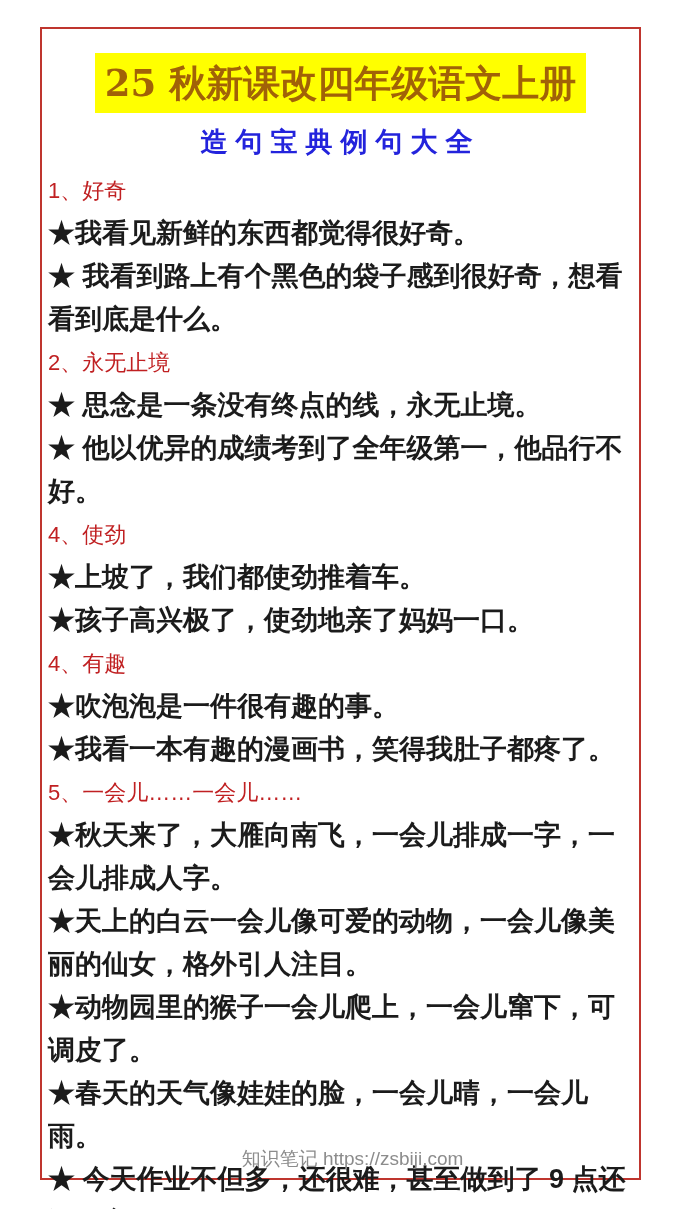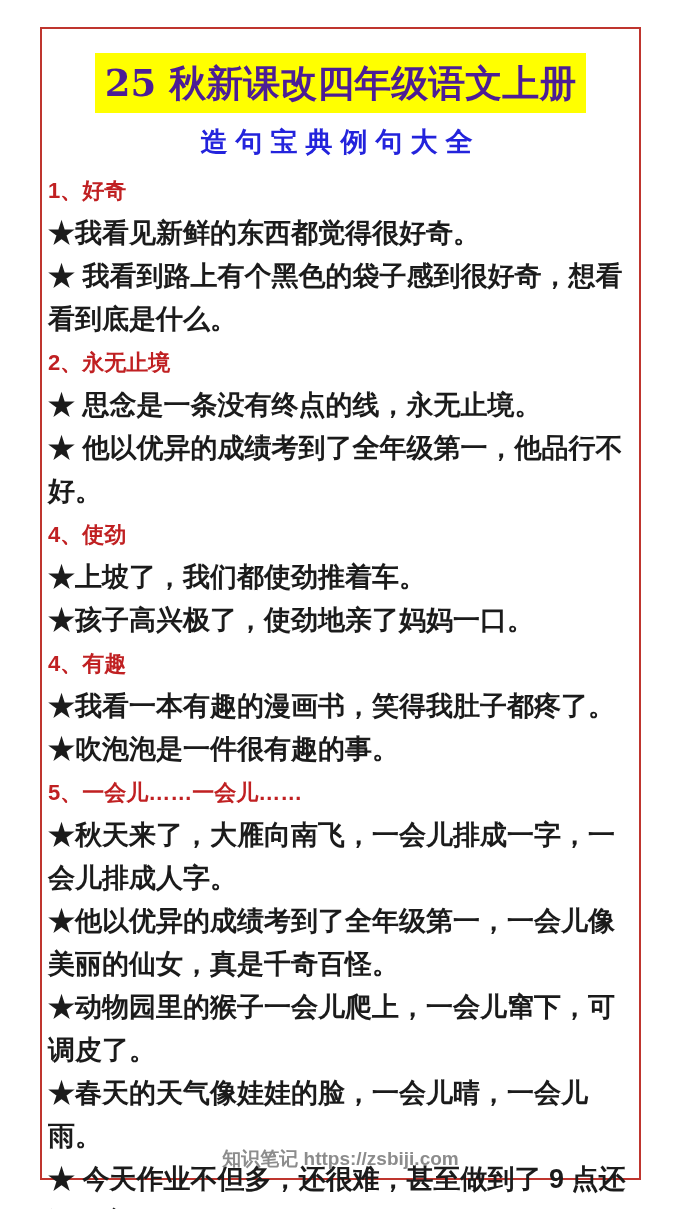--- a/index.html
+++ b/index.html
@@ -22,61 +22,61 @@
     left: 40px; top: 27px;
     width: 601px; height: 1153px;
     border: 2px solid var(--border-red);
     background: #ffffff;
   }
   .header { text-align: center; margin-top: 24px; }
   .title-line { line-height: 54px; }
   .title-highlight {
     display: inline-block;
     background: var(--highlight-yellow);
-    color: #4c1d95;
+    color: #a16207;
     font-size: 37px;
     font-weight: 700;
     padding: 3px 10px;
     font-family: "DejaVu Serif", "Liberation Serif", serif;
   }
   .subtitle {
     margin-top: 6px;
     color: var(--subtitle-blue);
     font-size: 27px;
     font-weight: 700;
     letter-spacing: 8px;
     font-family: "DejaVu Serif", "Liberation Serif", serif;
   }
   .doc-body {
     padding: 9px 4px 0 6px;
   }
   .section-heading {
     color: var(--heading-red);
     font-size: 22px;
-    font-weight: 700;
+    font-weight: 400;
     line-height: 43px;
     text-align: left;
   }
   .sentence {
     color: var(--body-black);
     font-size: 27px;
     font-weight: 700;
     line-height: 43px;
     text-align: left;
     word-break: break-all;
   }
   .footer {
     position: absolute;
     bottom: 6px;
-    left: 0;
+    left: 12px;
     width: 100%;
     text-align: center;
     color: var(--footer-gray);
     font-size: 19px;
-    font-weight: 700;
+    font-weight: 400;
   }
 </style>
 </head>
 <body>
 
 <div class="frame">
   <div class="header">
     <div class="title-line">
       <span class="title-highlight">25 秋新课改四年级语文上册</span>
     </div>
@@ -87,25 +87,25 @@
       <div class="section-heading">1、好奇</div>
       <div class="sentence">★我看见新鲜的东西都觉得很好奇。</div>
       <div class="sentence">★ 我看到路上有个黑色的袋子感到很好奇，想看看到底是什么。</div>
       <div class="section-heading">2、永无止境</div>
       <div class="sentence">★ 思念是一条没有终点的线，永无止境。</div>
       <div class="sentence">★ 他以优异的成绩考到了全年级第一，他品行不好。</div>
       <div class="section-heading">4、使劲</div>
       <div class="sentence">★上坡了，我们都使劲推着车。</div>
       <div class="sentence">★孩子高兴极了，使劲地亲了妈妈一口。</div>
       <div class="section-heading">4、有趣</div>
+      <div class="sentence">★吹泡泡是一件很有趣的事。</div>
       <div class="sentence">★我看一本有趣的漫画书，笑得我肚子都疼了。</div>
-      <div class="sentence">★吹泡泡是一件很有趣的事。</div>
       <div class="section-heading">5、一会儿……一会儿……</div>
       <div class="sentence">★秋天来了，大雁向南飞，一会儿排成一字，一会儿排成人字。</div>
-      <div class="sentence">★他以优异的成绩考到了全年级第一，一会儿像美丽的仙女，真是千奇百怪。</div>
+      <div class="sentence">★天上的白云一会儿像可爱的动物，一会儿像美丽的仙女，格外引人注目。</div>
       <div class="sentence">★动物园里的猴子一会儿爬上，一会儿窜下，可调皮了。</div>
       <div class="sentence">★春天的天气像娃娃的脸，一会儿晴，一会儿雨。</div>
       <div class="sentence">★ 今天作业不但多，还很难，甚至做到了 9 点还没做完。</div>
       <div class="sentence">★ 他品行不好，总是骂人，甚至打人。</div>
     </div>
 
   <div class="footer">知识笔记 https://zsbiji.com</div>
 </div>
 
 </body></html>

